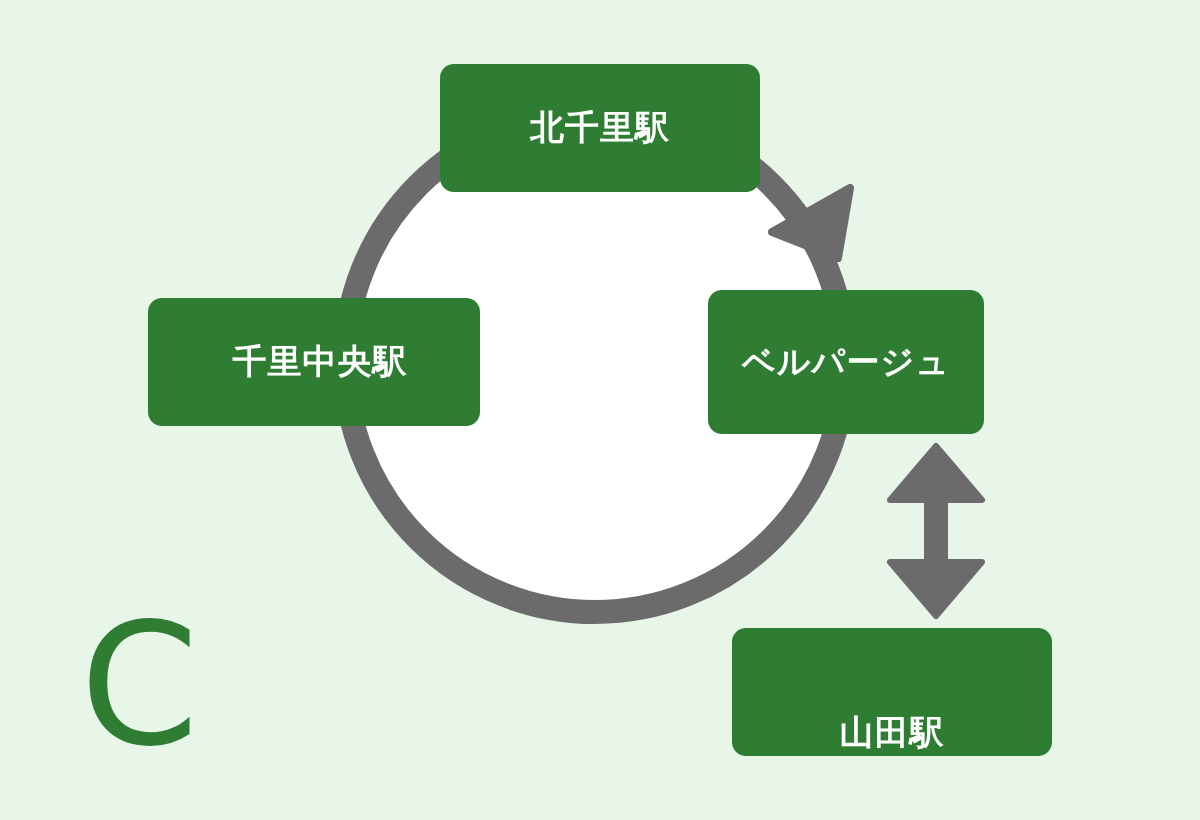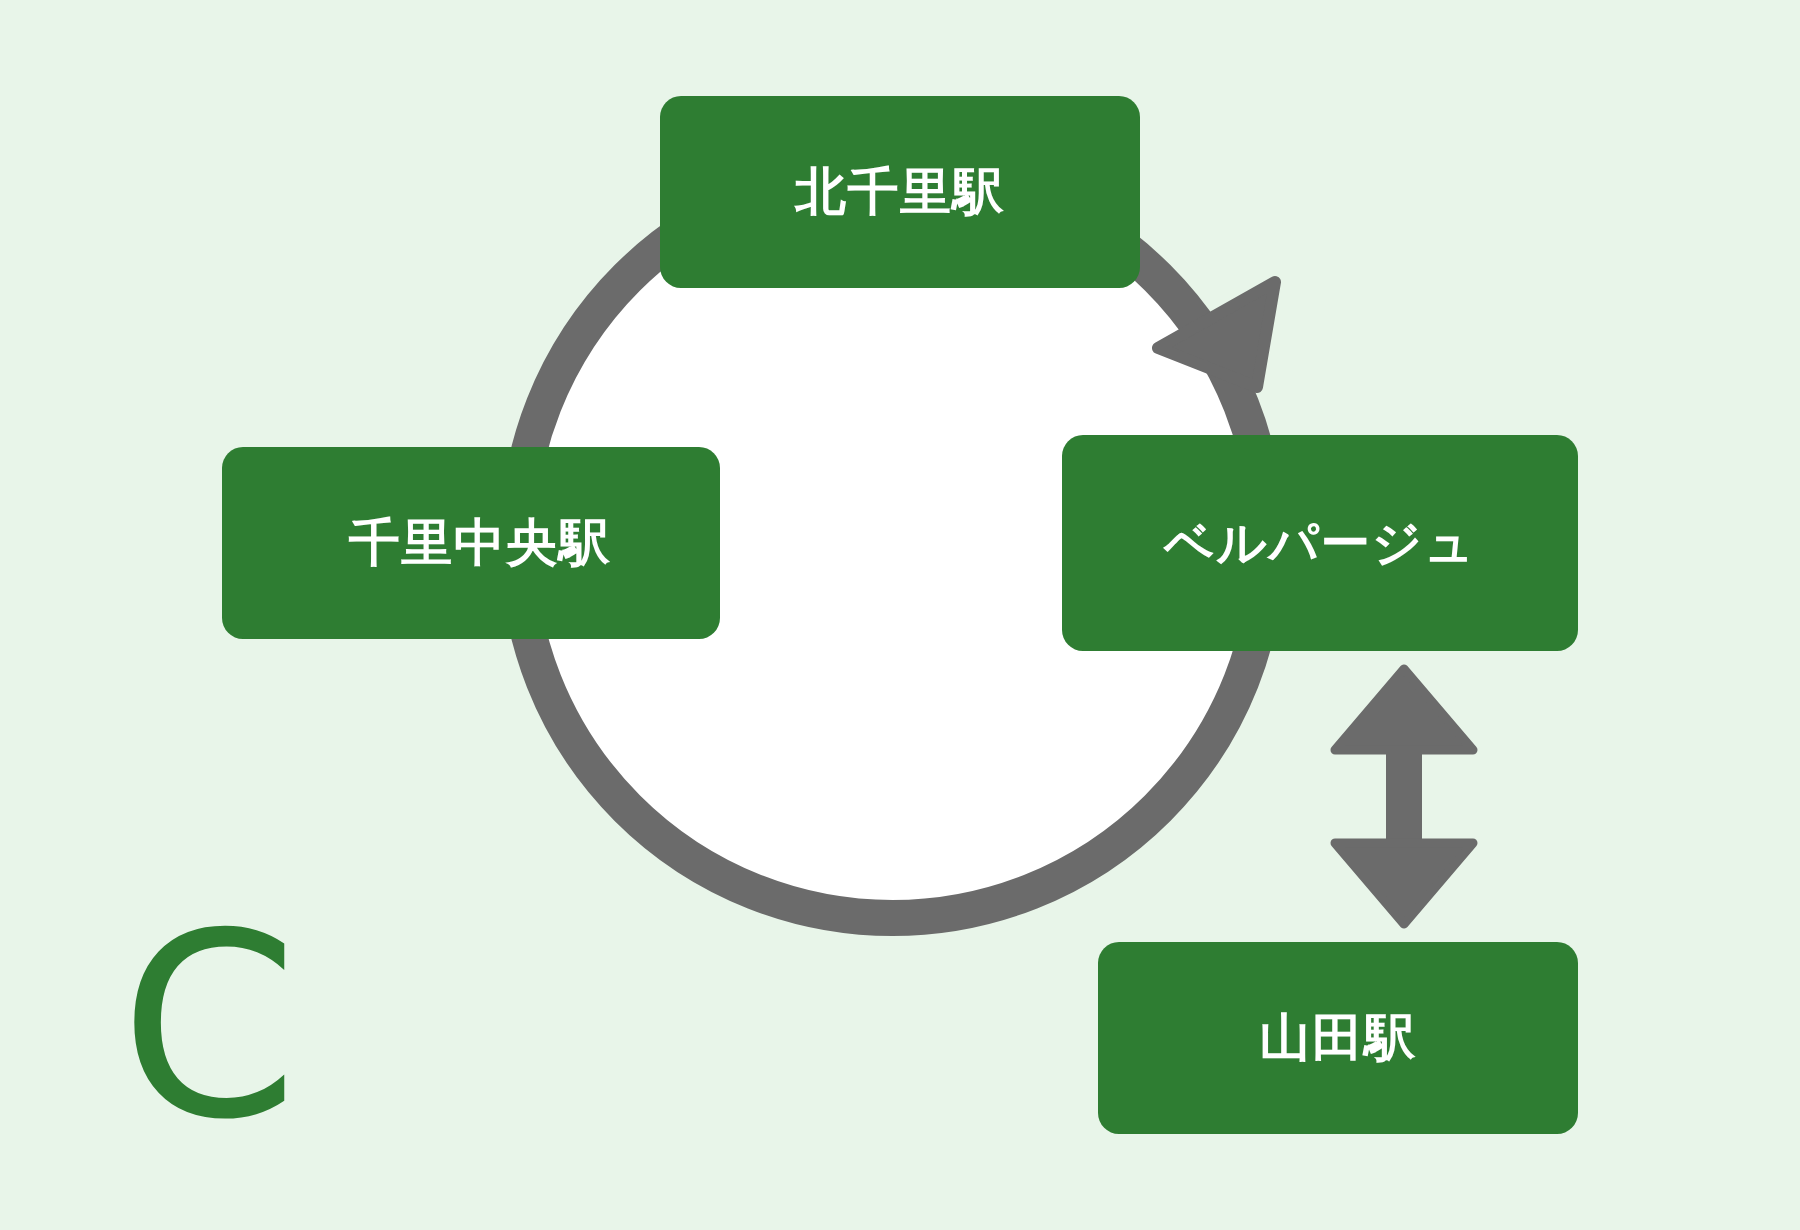--- a/index.html
+++ b/index.html
@@ -29,23 +29,23 @@
 </svg>
 
 <div class="station" style="left:440px;top:64px;width:320px;height:128px;">
   <span>北千里駅</span>
 </div>
 
 <div class="station" style="left:148px;top:298px;width:320px;height:128px;padding-left:12px;">
   <span>千里中央駅</span>
 </div>
 
-<div class="station" style="left:708px;top:290px;width:344px;height:144px;font-size:33px;">
+<div class="station" style="left:708px;top:290px;width:276px;height:144px;font-size:33px;">
   <div>
     <span class="l2">ベルパージュ</span>
   </div>
 </div>
 
-<div class="station" style="left:732px;top:628px;width:320px;height:128px;">
+<div class="station" style="left:732px;top:628px;width:320px;height:128px;align-items:flex-end;">
   <span>山田駅</span>
 </div>
 
 <div class="letter">C</div>
 
 </body></html>

